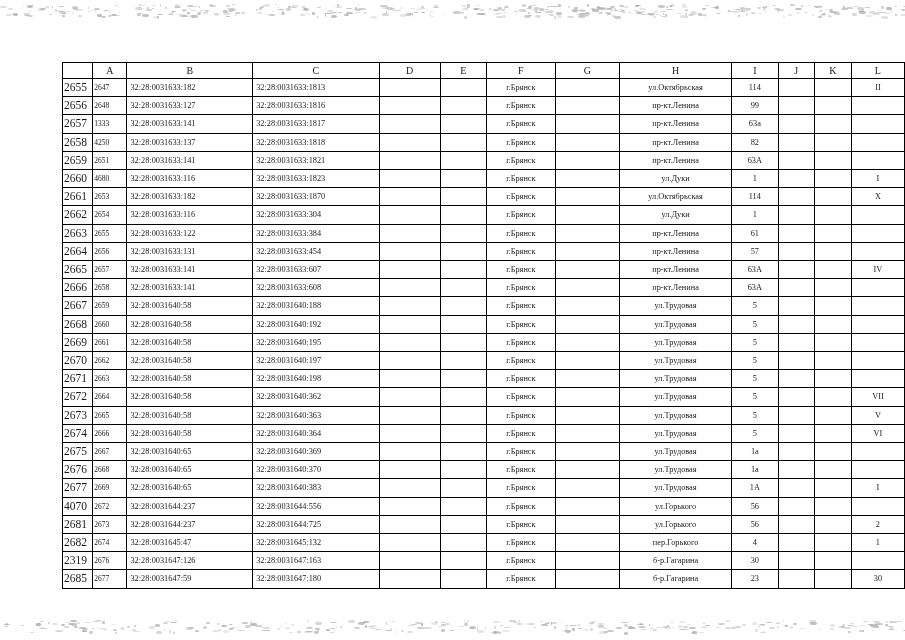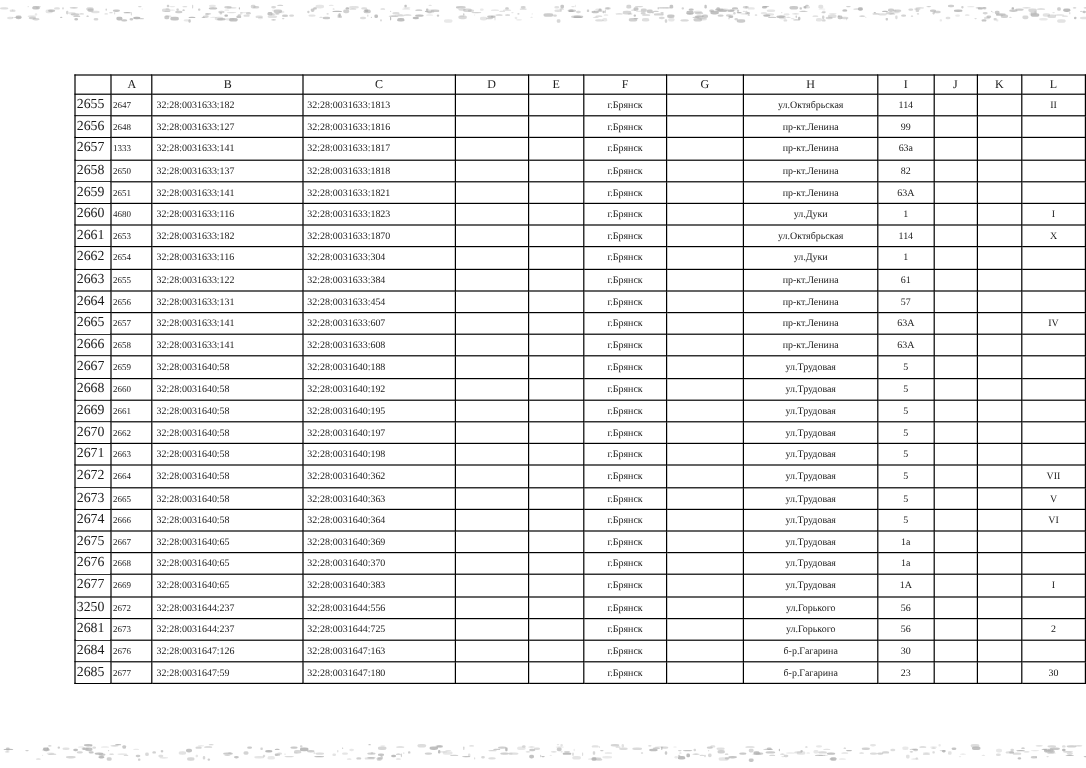--- a/index.html
+++ b/index.html
@@ -905,21 +905,21 @@
           <td class="ctr c-f">г.Брянск</td>
           <td class="ctr c-g"></td>
           <td class="ctr c-h">пр-кт.Ленина</td>
           <td class="ctr c-i">63а</td>
           <td class="ctr c-j"></td>
           <td class="ctr c-k"></td>
           <td class="ctr c-l"></td>
         </tr>
         <tr>
           <td class="rowhdr c-row"><span class="rn">2658</span></td>
-          <td class="colA c-a">2650</td>
+          <td class="colA c-a">4250</td>
           <td class="txt c-b">32:28:0031633:137</td>
           <td class="txt c-c">32:28:0031633:1818</td>
           <td class="ctr c-d"></td>
           <td class="ctr c-e"></td>
           <td class="ctr c-f">г.Брянск</td>
           <td class="ctr c-g"></td>
           <td class="ctr c-h">пр-кт.Ленина</td>
           <td class="ctr c-i">82</td>
           <td class="ctr c-j"></td>
           <td class="ctr c-k"></td>
@@ -1204,21 +1204,21 @@
           <td class="ctr c-e"></td>
           <td class="ctr c-f">г.Брянск</td>
           <td class="ctr c-g"></td>
           <td class="ctr c-h">ул.Трудовая</td>
           <td class="ctr c-i">1А</td>
           <td class="ctr c-j"></td>
           <td class="ctr c-k"></td>
           <td class="ctr c-l">I</td>
         </tr>
         <tr>
-          <td class="rowhdr c-row"><span class="rn">3250</span></td>
+          <td class="rowhdr c-row"><span class="rn">4070</span></td>
           <td class="colA c-a">2672</td>
           <td class="txt c-b">32:28:0031644:237</td>
           <td class="txt c-c">32:28:0031644:556</td>
           <td class="ctr c-d"></td>
           <td class="ctr c-e"></td>
           <td class="ctr c-f">г.Брянск</td>
           <td class="ctr c-g"></td>
           <td class="ctr c-h">ул.Горького</td>
           <td class="ctr c-i">56</td>
           <td class="ctr c-j"></td>
@@ -1234,21 +1234,36 @@
           <td class="ctr c-e"></td>
           <td class="ctr c-f">г.Брянск</td>
           <td class="ctr c-g"></td>
           <td class="ctr c-h">ул.Горького</td>
           <td class="ctr c-i">56</td>
           <td class="ctr c-j"></td>
           <td class="ctr c-k"></td>
           <td class="ctr c-l">2</td>
         </tr>
         <tr>
-          <td class="rowhdr c-row"><span class="rn">2684</span></td>
+          <td class="rowhdr c-row"><span class="rn">2682</span></td>
+          <td class="colA c-a">2674</td>
+          <td class="txt c-b">32:28:0031645:47</td>
+          <td class="txt c-c">32:28:0031645:132</td>
+          <td class="ctr c-d"></td>
+          <td class="ctr c-e"></td>
+          <td class="ctr c-f">г.Брянск</td>
+          <td class="ctr c-g"></td>
+          <td class="ctr c-h">пер.Горького</td>
+          <td class="ctr c-i">4</td>
+          <td class="ctr c-j"></td>
+          <td class="ctr c-k"></td>
+          <td class="ctr c-l">1</td>
+        </tr>
+        <tr>
+          <td class="rowhdr c-row"><span class="rn">2319</span></td>
           <td class="colA c-a">2676</td>
           <td class="txt c-b">32:28:0031647:126</td>
           <td class="txt c-c">32:28:0031647:163</td>
           <td class="ctr c-d"></td>
           <td class="ctr c-e"></td>
           <td class="ctr c-f">г.Брянск</td>
           <td class="ctr c-g"></td>
           <td class="ctr c-h">б-р.Гагарина</td>
           <td class="ctr c-i">30</td>
           <td class="ctr c-j"></td>

